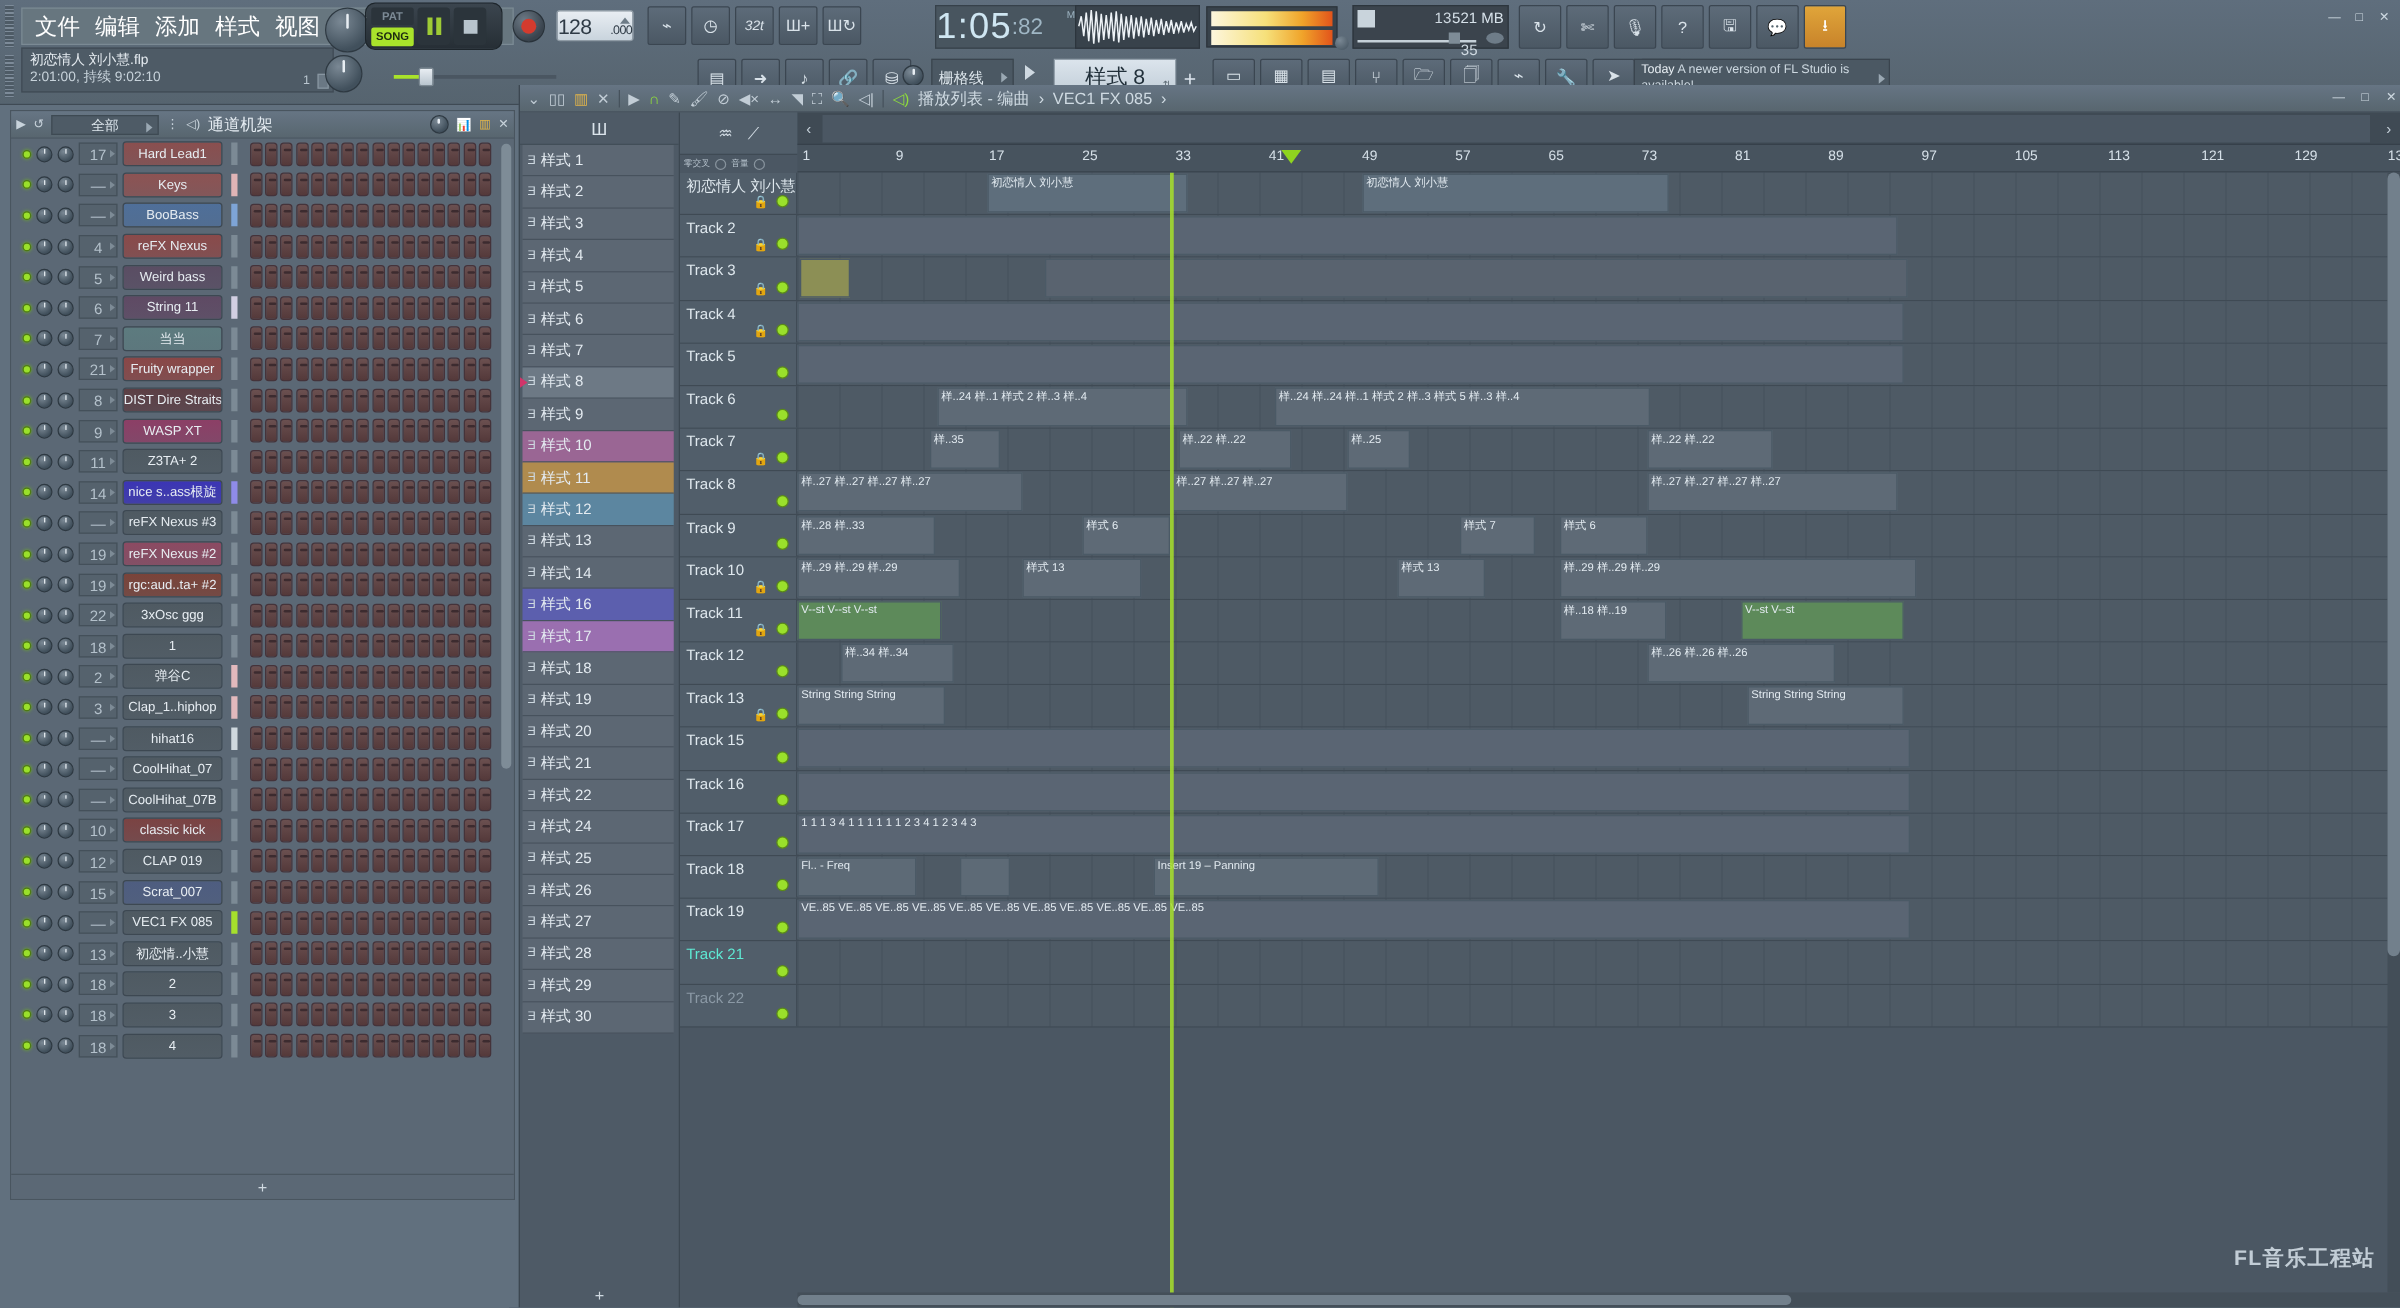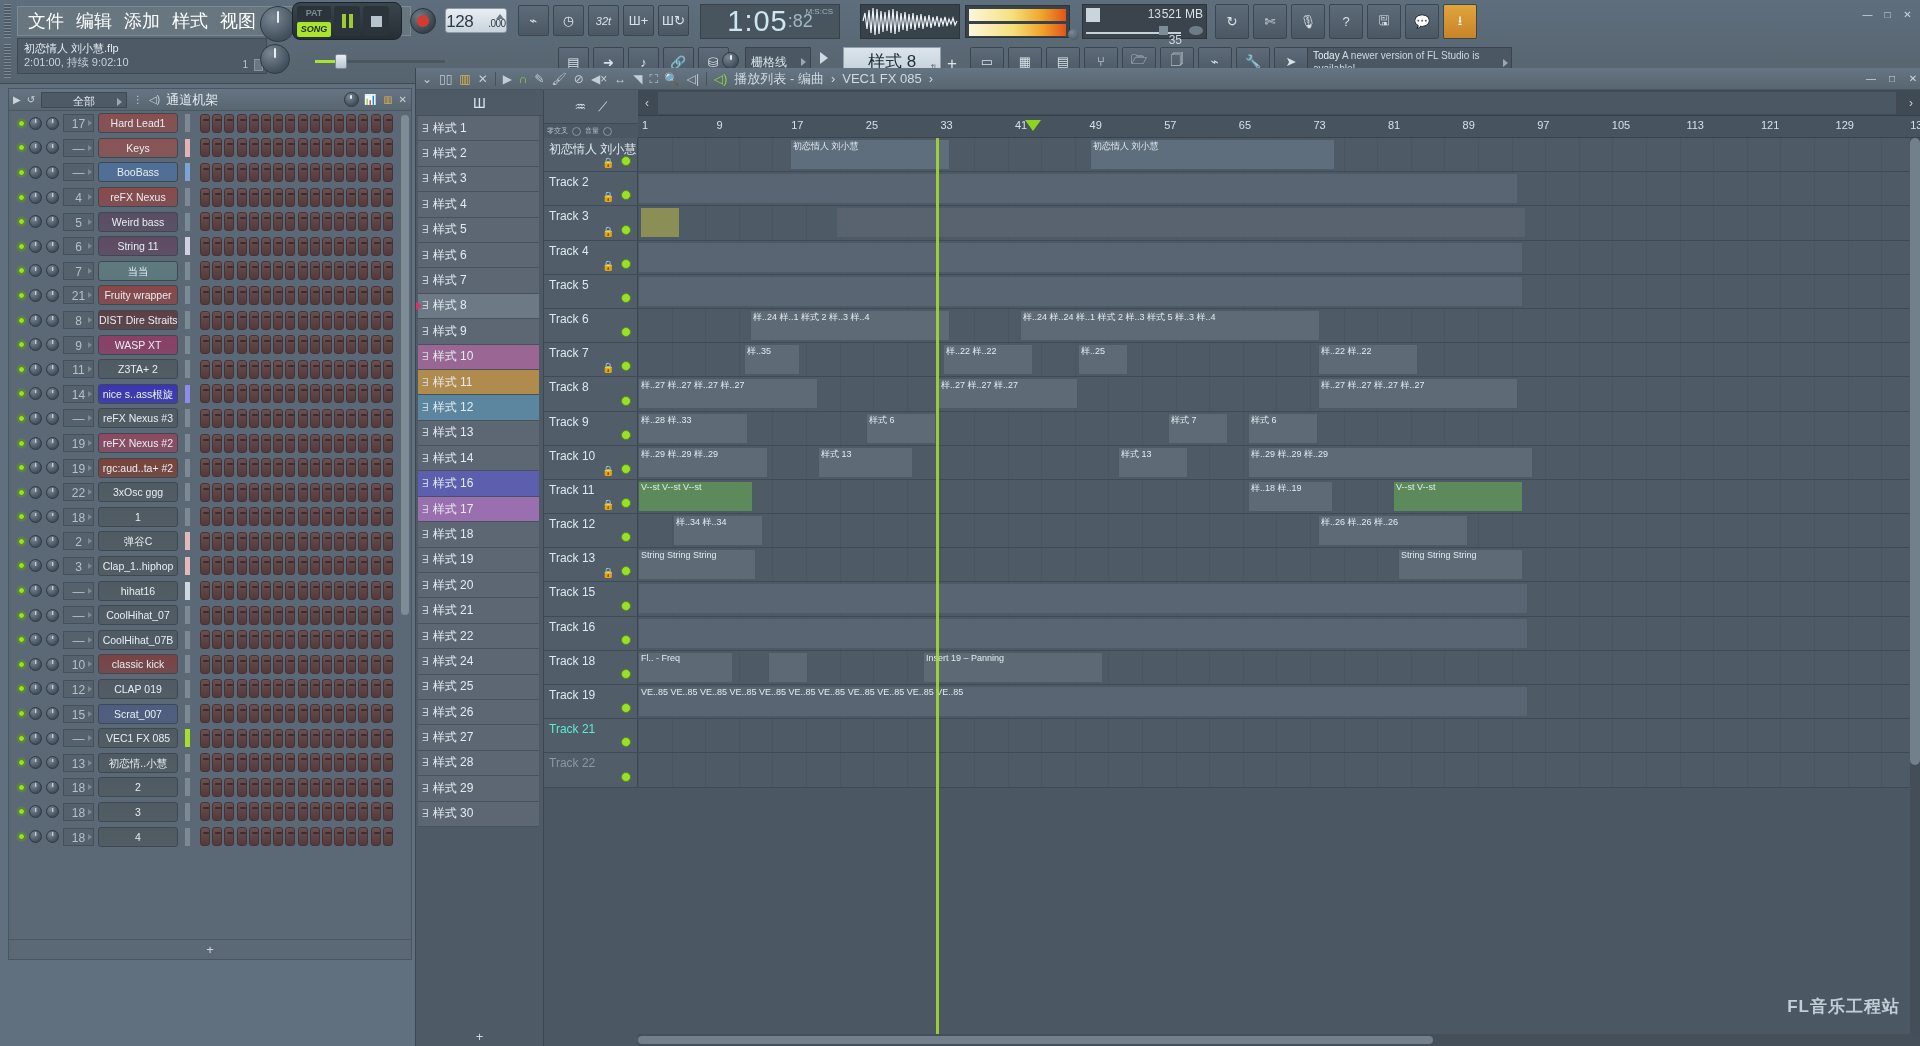--- a/index.html
+++ b/index.html
@@ -61,21 +61,21 @@
   .transport {
     position: absolute; left: 292px; top: 2px; width: 110px; height: 38px;
     background: linear-gradient(#3b454e,#262e35);
     border-radius: 8px; border: 1px solid #1d252b;
     display:flex; align-items:center;
   }
   .pat-song { position:absolute; left:4px; top:3px; width:34px; height:32px; }
   .pat-btn { width:34px; height:14px; font-size:9px; text-align:center; line-height:14px;
      color:#7c8a95; background:#2b343b; border-radius:2px; font-weight:bold;}
   .song-btn { width:34px; height:15px; margin-top:2px; font-size:9px; text-align:center;
-     line-height:15px; color:#1d2a10; background:#a9e32b; border-radius:2px; font-weight:bold;font-style:italic;}
+     line-height:15px; color:#1d2a10; background:#a9e32b; border-radius:2px; font-weight:bold;}
   .t-btn { width:26px; height:30px; margin-left:3px; background:#2b343b; border-radius:3px;
      display:flex; align-items:center; justify-content:center; }
   .t-btn .pause { display:flex; gap:3px; }
   .t-btn .pause i { width:4px; height:14px; background:#9ecb35; display:block; }
   .t-btn .stop { width:11px; height:11px; background:#b8c4cd; }
   .recbtn { position:absolute; left:410px; top:8px; width:26px; height:26px; border-radius:50%;
      background: radial-gradient(circle at 35% 30%, #6d7a86, #39434d 70%); border:1px solid #29323a;
      display:flex;align-items:center;justify-content:center;}
   .recbtn i { width:12px; height:12px; border-radius:50%; background:#d33b2e; display:block;}
   .tempo {
@@ -90,23 +90,23 @@
   .sqbtn {
     width: 31px; height: 31px; background: linear-gradient(#5d6b79,#4b5864);
     border: 1px solid #3b4651; border-radius: 2px;
     display:flex; align-items:center; justify-content:center;
     color:#d9e2e9; font-size:13px; position:relative;
   }
   .tb-icons1 { position:absolute; left: 518px; top: 5px; display:flex; gap:4px; }
   .tb-icons2 { position:absolute; left: 558px; top: 47px; display:flex; gap:4px; }
 
   .timecode {
-    position:absolute; left: 700px; top: 4px; width: 140px; height: 35px;
+    position:absolute; left: 748px; top: 4px; width: 140px; height: 35px;
     background: #48555f; border:1px solid #36414a;
-    display:flex; align-items:center; justify-content:center;
+    display:flex; align-items:center; justify-content:flex-start;
   }
   .timecode .big { font-size: 29px; color:#cfe6f2; letter-spacing:1px; font-weight:300; }
   .timecode .sm { font-size: 18px; color:#9fb6c4; }
   .timecode .unit { position:absolute; right:6px; top:2px; font-size:8px; color:#9fb6c4;margin-left:25px; }
 
   .waveview { position:absolute; left: 860px; top: 4px; width: 100px; height:35px;
     background:#38424b; border:1px solid #2c353d; overflow:hidden;}
   .meter { position:absolute; left:965px; top:5px; width:105px; height:33px;
     background:#38424b; border:1px solid #2c353d; padding:3px;}
   .meter .bar { height:12px; margin-bottom:3px;
@@ -1637,20 +1637,31 @@
               <div class="dot"></div>
             </div>
             <div class="tr-lane">
               <div class="clip" style="left:0px;width:890px;background:#5a6573">
                 <div class="lbl"></div>
               </div>
             </div>
           </div>
           <div class="tr-row">
             <div class="tr-head">
+              <div class="nm" style="">Track 17</div>
+              <div class="dot"></div>
+            </div>
+            <div class="tr-lane">
+              <div class="clip" style="left:0px;width:890px;background:#5a6573">
+                <div class="lbl">1  1  1  3  4  1  1  1  1  1  1  2  3  4  1  2  3  4  3</div>
+              </div>
+            </div>
+          </div>
+          <div class="tr-row">
+            <div class="tr-head">
               <div class="nm" style="">Track 18</div>
               <div class="dot"></div>
             </div>
             <div class="tr-lane">
               <div class="clip" style="left:0px;width:95px;background:#5d6a76">
                 <div class="lbl">Fl..  - Freq</div>
               </div>
               <div class="clip" style="left:130px;width:40px;background:#5d6a76">
                 <div class="lbl"></div>
               </div>

